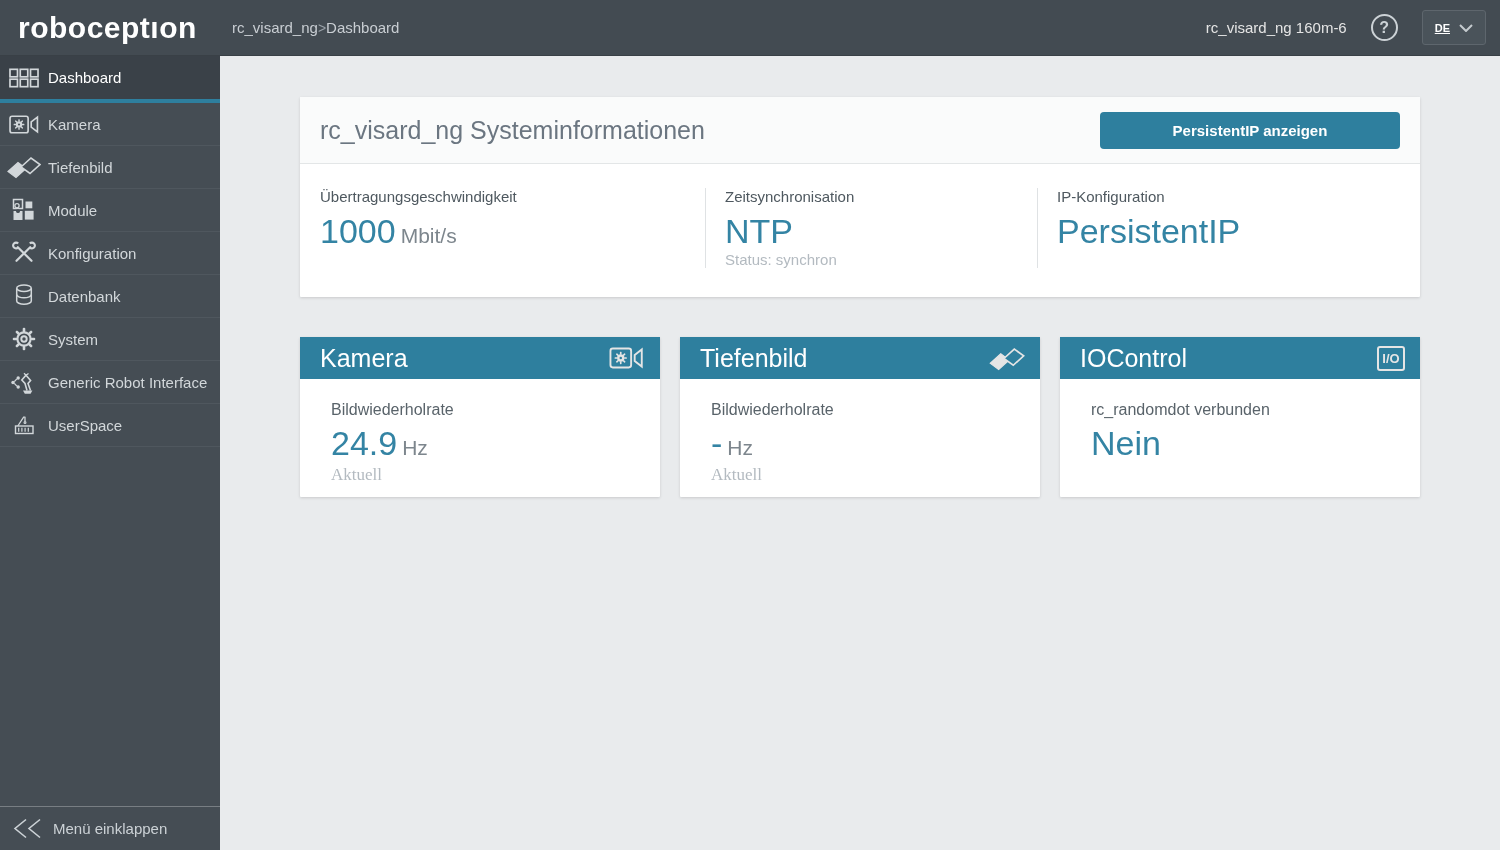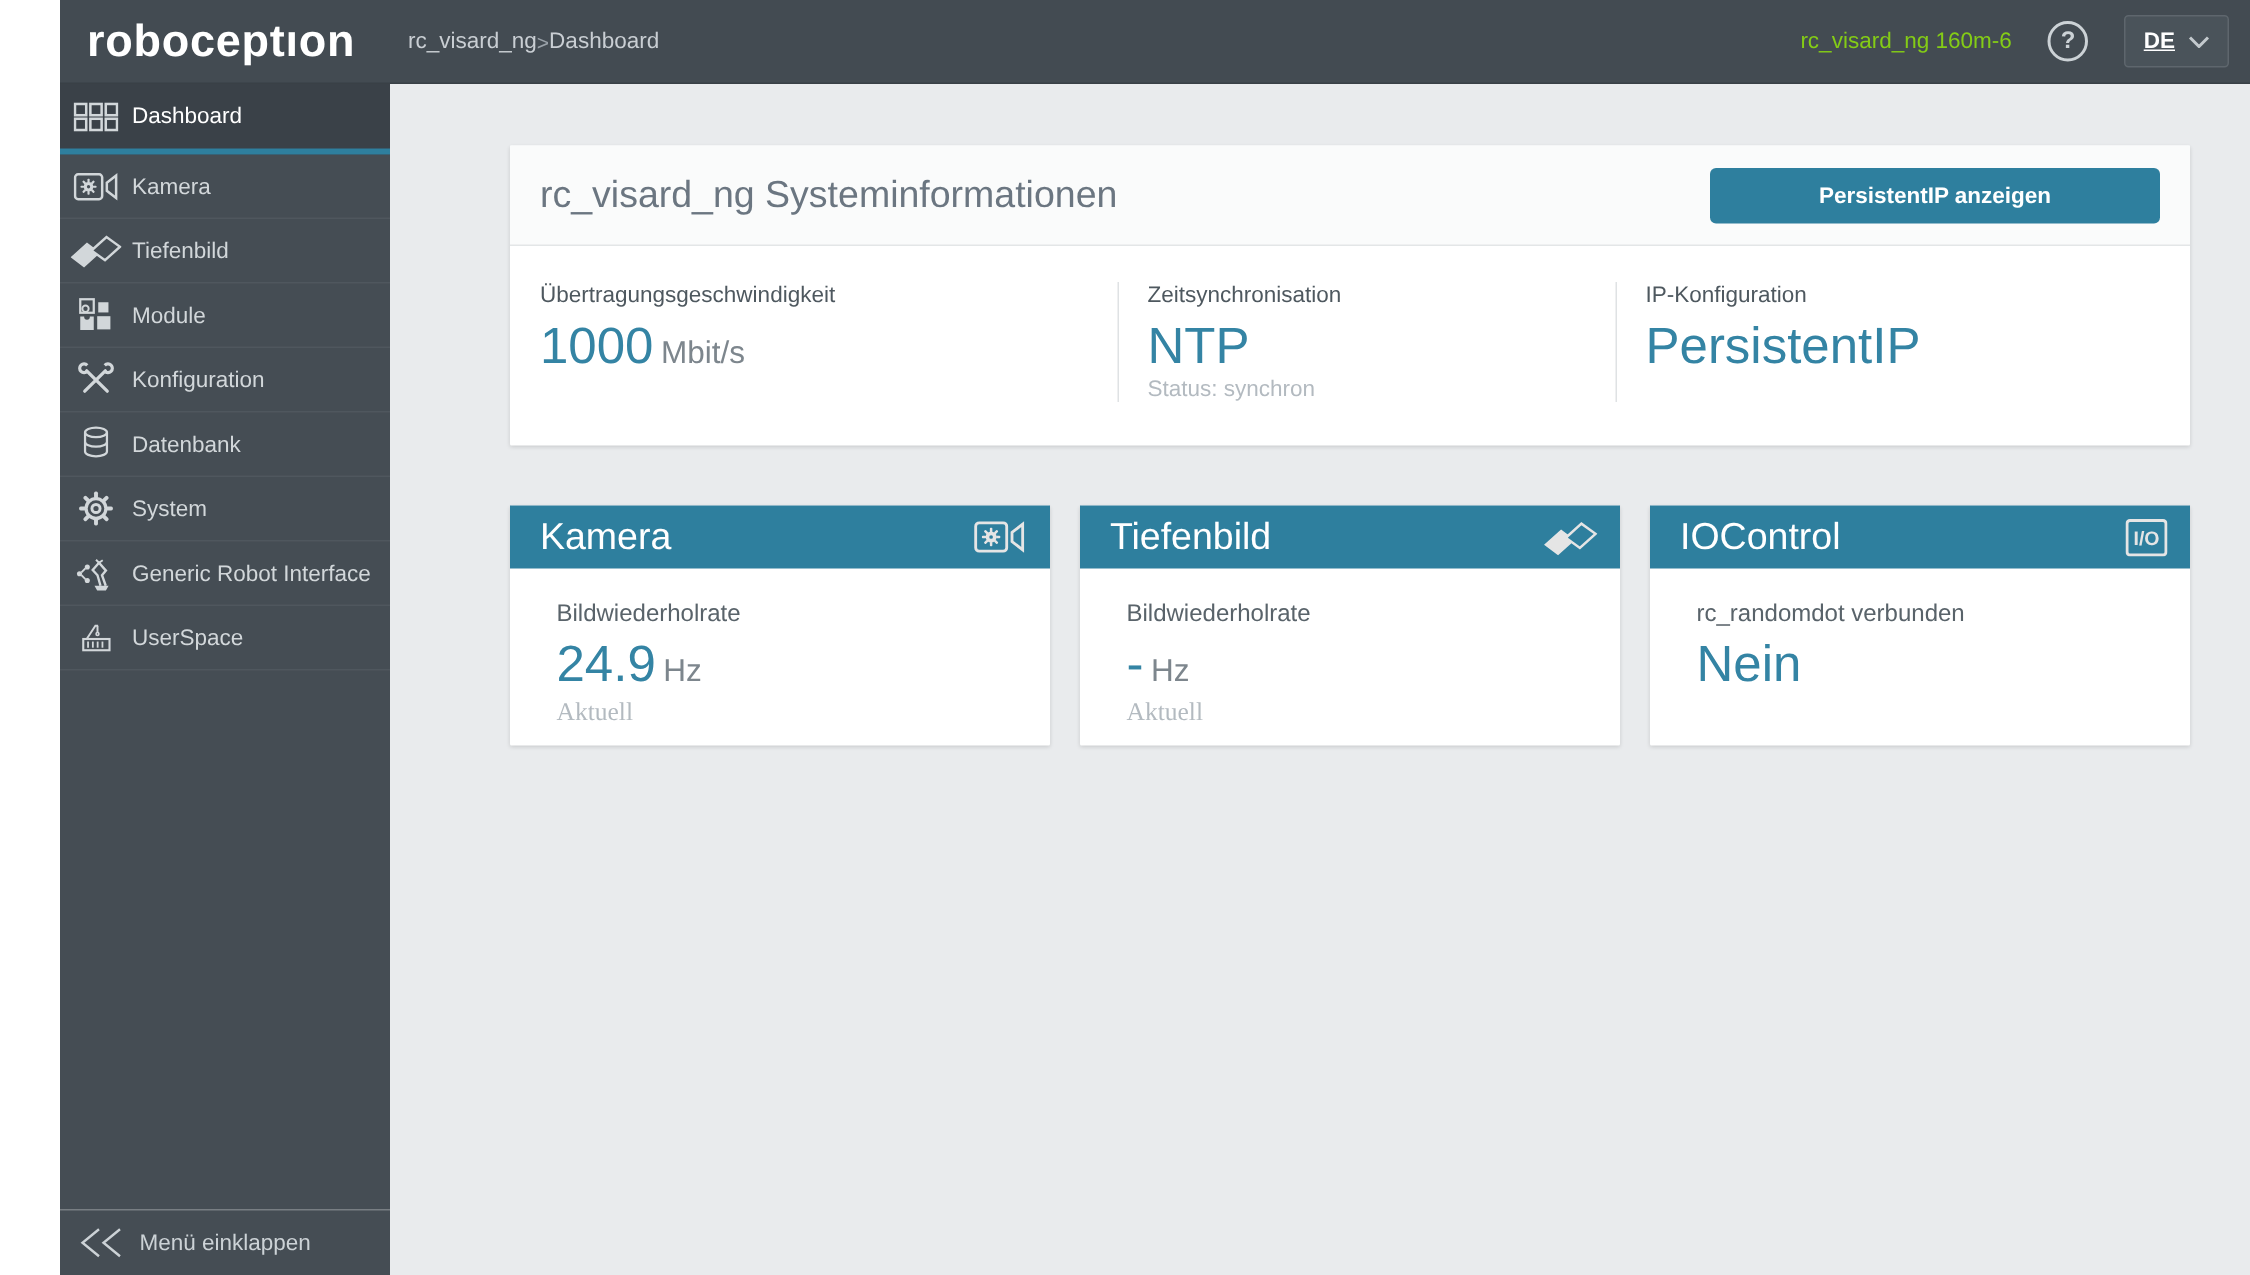--- a/index.html
+++ b/index.html
@@ -3,37 +3,37 @@
 <meta charset="utf-8">
 <style>
   * { box-sizing: border-box; }
   html,body { margin:0; width:1500px; height:850px; overflow:hidden;
     font-family:"Liberation Sans", sans-serif; }
   :root {
     --accent:#2e7f9e; --value:#3484a4;
     --bar:#434b52; --side:#454d54; --active:#3a4148;
     --icon:#d2d7da; --mainbg:#e9ebed;
   }
-  .app { display:flex; flex-direction:column; height:100%;padding-left:40px; }
+  .app { display:flex; flex-direction:column; height:100%; }
 
   
   .topbar { height:56px; flex:0 0 56px; background:var(--bar); display:flex; align-items:center;
     border-bottom:1px solid #394046; }
   .logo { width:220px; flex:0 0 220px; padding-left:18px; font-size:30px; font-weight:bold;
     color:#fff; letter-spacing:0.5px; }
   .breadcrumb { margin-left:12px; font-size:15px; color:#c9ced3; display:flex; align-items:center; }
   .crumb-sep { color:#9aa2a9; font-size:14px; }
   .topbar-right { margin-left:auto; display:flex; align-items:center; gap:24px; padding-right:14px; }
-  .device-name { font-size:15px; color:#84cc16; }
+  .device-name { font-size:15px; color:#e5e5e5; }
   .help-btn { width:27px; height:27px; border:2px solid #ccd2d6; border-radius:50%;
     display:flex; align-items:center; justify-content:center; color:#ccd2d6;
     font-weight:bold; font-size:16px; }
   .lang-btn { background:#4a535a; border:1px solid #5e666d; border-radius:3px;
     height:35px; padding:0 12px; display:flex; align-items:center; gap:9px; }
-  .lang-label { color:#fff; font-weight:bold; font-size:15px;text-decoration:underline; }
+  .lang-label { color:#fff; font-weight:bold; font-size:11px;text-decoration:underline; }
 
   
   .body { display:flex; flex:1; min-height:0; }
   .sidebar { width:220px; flex:0 0 220px; background:var(--side); display:flex; flex-direction:column; }
   .main { flex:1; background:var(--mainbg); padding:41px 80px 0; }
 
   
   .nav-item { height:43px; flex:0 0 auto; display:flex; align-items:center; padding-left:6px;
     border-bottom:1px solid rgba(255,255,255,0.06); color:#d2d7da; font-size:15px; }
   .nav-item.active { height:47px; background:var(--active); border-bottom:4px solid var(--accent); color:#fff; }

